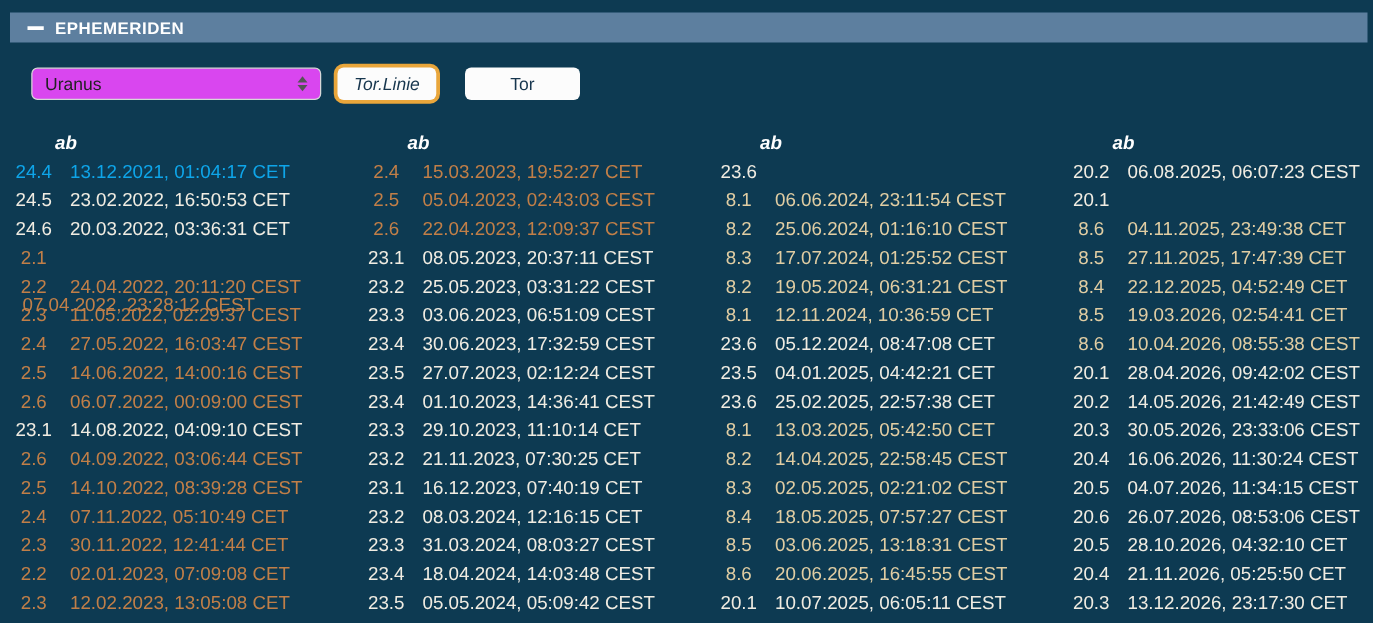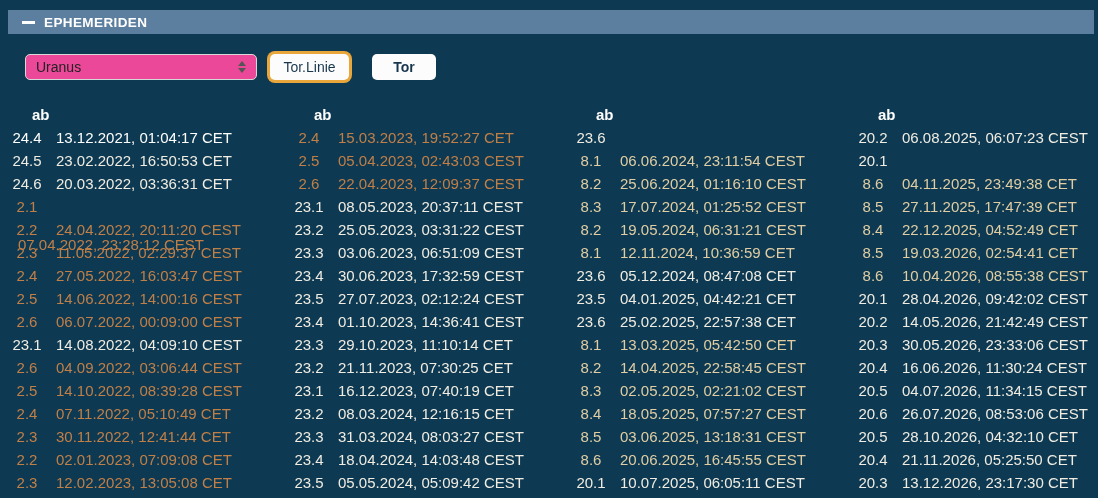--- a/index.html
+++ b/index.html
@@ -23,52 +23,52 @@
   }
   .panel-title {
     color: #ffffff; font-size: 13.5px; font-weight: bold; letter-spacing: 0.4px;
   }
   .controls {
     position: absolute; left: 25px; top: 54px;
     display: flex; align-items: center;
   }
   .select {
     width: 232px; height: 26px; box-sizing: border-box;
-    background: #ec4899; border: 1px solid #d8d8d8; border-radius: 5px;
+    background: #d946ef; border: 1px solid #d8d8d8; border-radius: 5px;
     display: flex; align-items: center; justify-content: space-between;
     padding: 0 10px; color: #222222; font-size: 14px; cursor: pointer;
   }
   .stepper { display: flex; flex-direction: column; align-items: center; gap: 2px; }
   .tri-up {
     width: 0; height: 0;
     border-left: 4px solid transparent; border-right: 4px solid transparent;
     border-bottom: 5px solid #555;
   }
   .tri-down {
     width: 0; height: 0;
     border-left: 4px solid transparent; border-right: 4px solid transparent;
     border-top: 5px solid #555;
   }
   .btn {
     height: 26px; background: #fcfcfc; color: #17364e;
     border: none; border-radius: 5px; font-size: 14px;
     font-family: "Liberation Sans", sans-serif;
     padding: 0 10px; cursor: pointer; box-sizing: border-box;
   }
-  .btn-torlinie { width: 79px; margin-left: 13px; box-shadow: 0 0 0 3px var(--focus-ring, #e9a63b); }
-  .btn-tor { width: 64px; margin-left: 23px; font-weight: bold; }
+  .btn-torlinie { width: 79px; margin-left: 13px; box-shadow: 0 0 0 3px var(--focus-ring, #e9a63b); font-style: italic; }
+  .btn-tor { width: 92px; margin-left: 23px; }
   .table {
     position: absolute; left: 8px; top: 103px; right: 0;
     display: flex;
   }
   .col { width: 282px; flex: 0 0 282px; }
   .col:last-child { width: auto; flex: 1 1 auto; }
   .ab-header {
-    margin-left: 24px; height: 23px; line-height: 23px;
-    font-size: 15px; font-weight: bold; color: #ffffff;
+    margin-left: 36px; height: 23px; line-height: 23px;
+    font-size: 15px; font-weight: bold; color: #ffffff; font-style: italic;
   }
   .row { height: 23px; line-height: 23px; font-size: 15px; display: flex; }
   .gate { width: 38px; text-align: center; flex: 0 0 38px; }
   .date { margin-left: 10px; white-space: nowrap; }
 </style>
 </head>
 <body>
 
 <div class="panel-header">
   <span class="collapse-icon"></span>
@@ -83,21 +83,21 @@
         <span class="tri-down"></span>
     </span>
   </div>
   <button class="btn btn-torlinie">Tor.Linie</button>
   <button class="btn btn-tor">Tor</button>
 </div>
 
 <div class="table" id="table">
     <div class="col">
       <div class="ab-header">ab</div>
-      <div class="row" style="color: #ffffff;">
+      <div class="row" style="color: #0ea5e9;">
         <span class="gate">24.4</span>
         <span class="date">13.12.2021, 01:04:17 CET</span>
       </div>
       <div class="row" style="color: rgb(240, 236, 226);">
         <span class="gate">24.5</span>
         <span class="date">23.02.2022, 16:50:53 CET</span>
       </div>
       <div class="row" style="color: rgb(240, 236, 226);">
         <span class="gate">24.6</span>
         <span class="date">20.03.2022, 03:36:31 CET</span>

